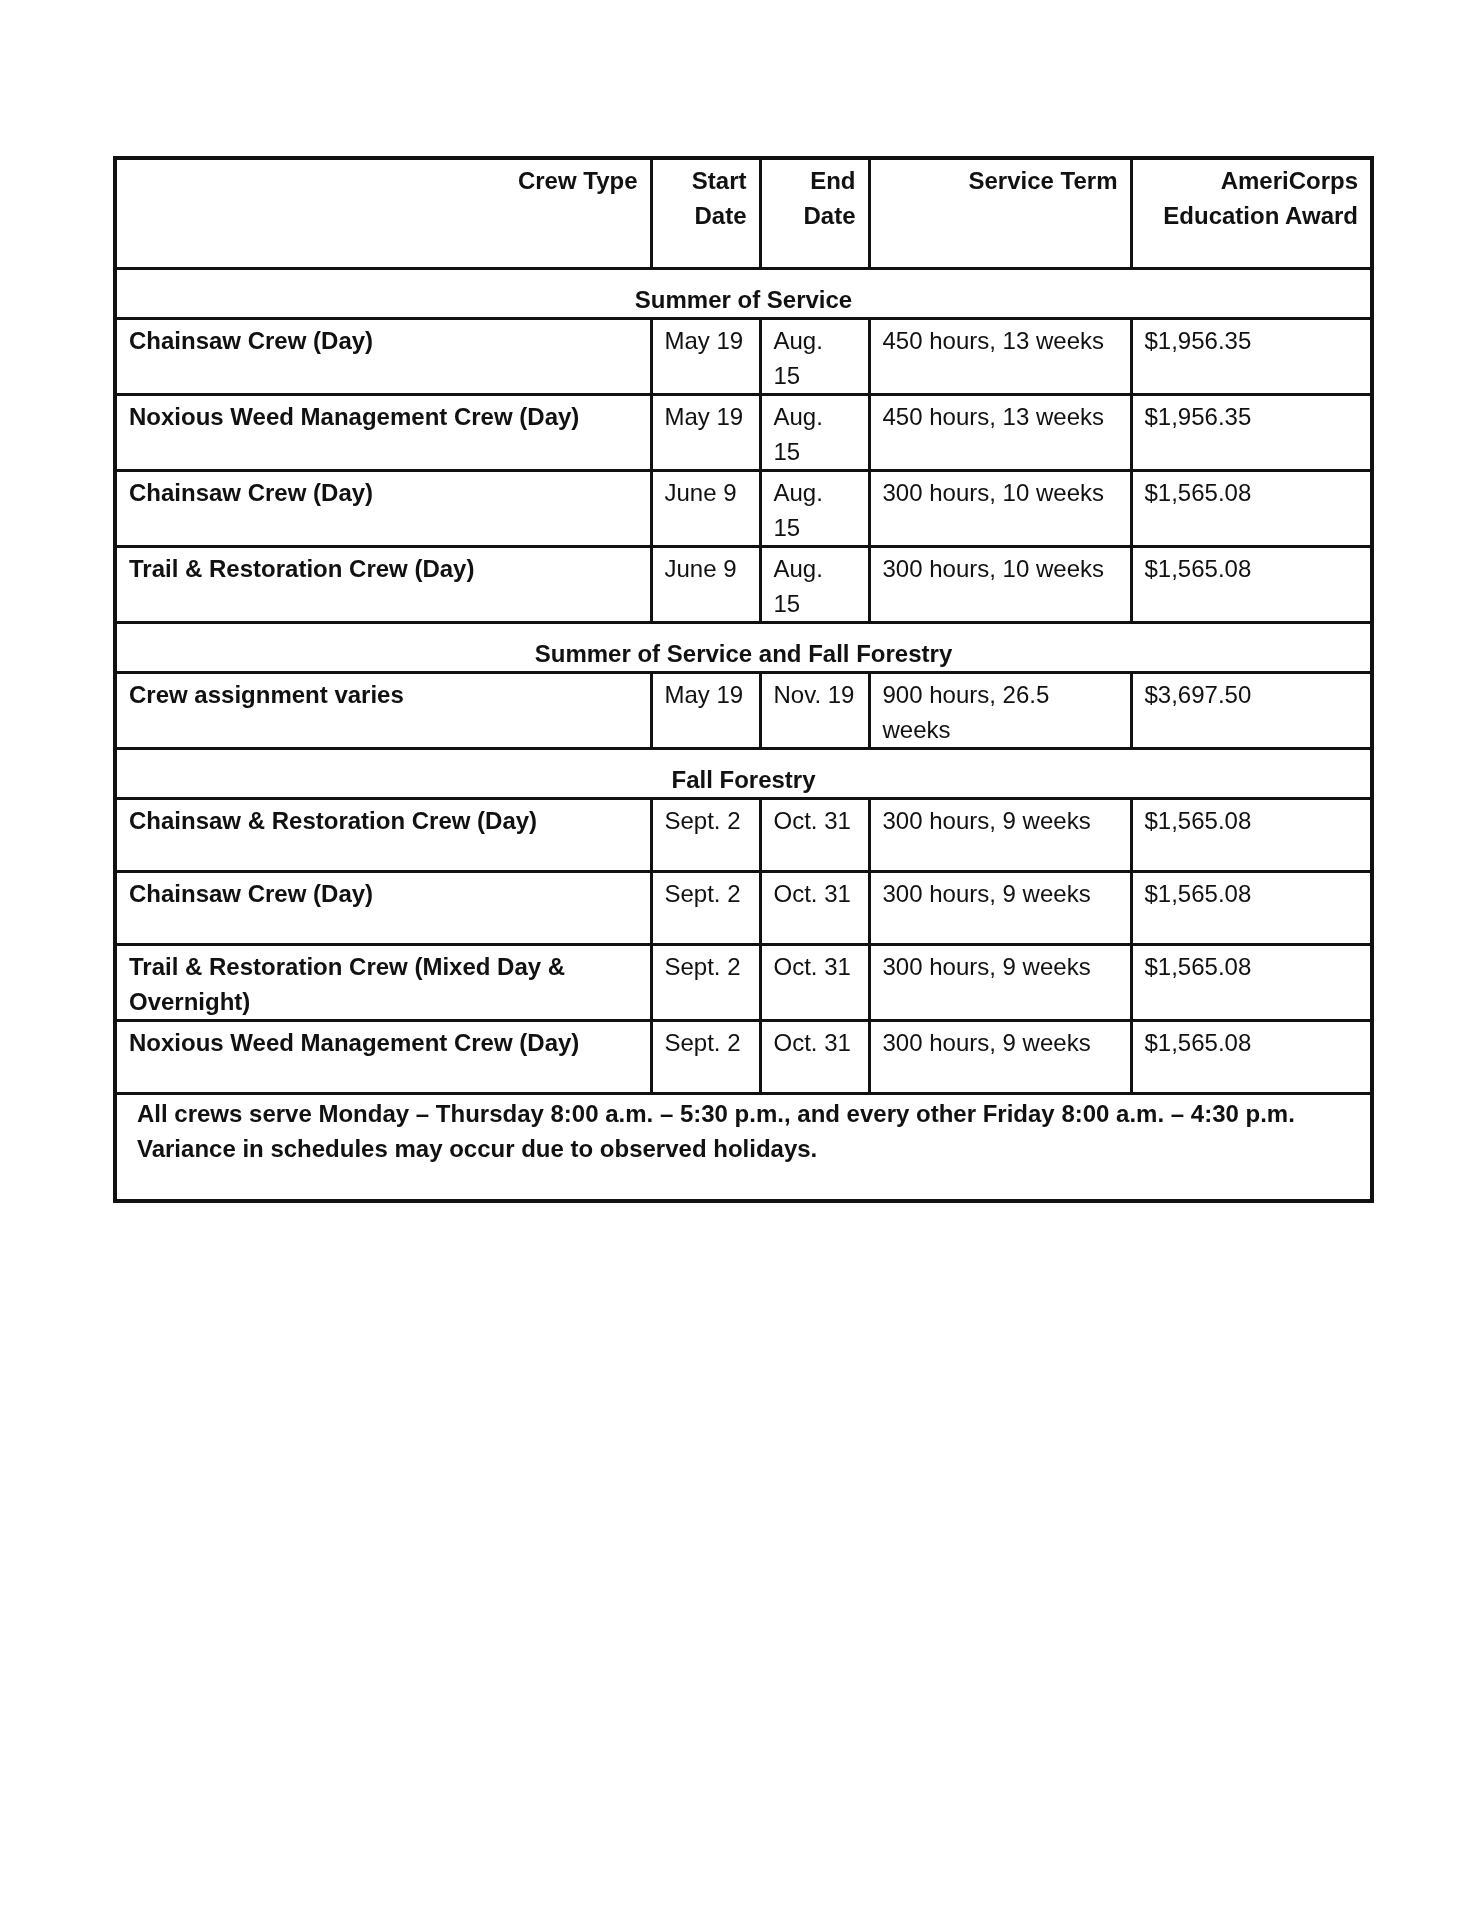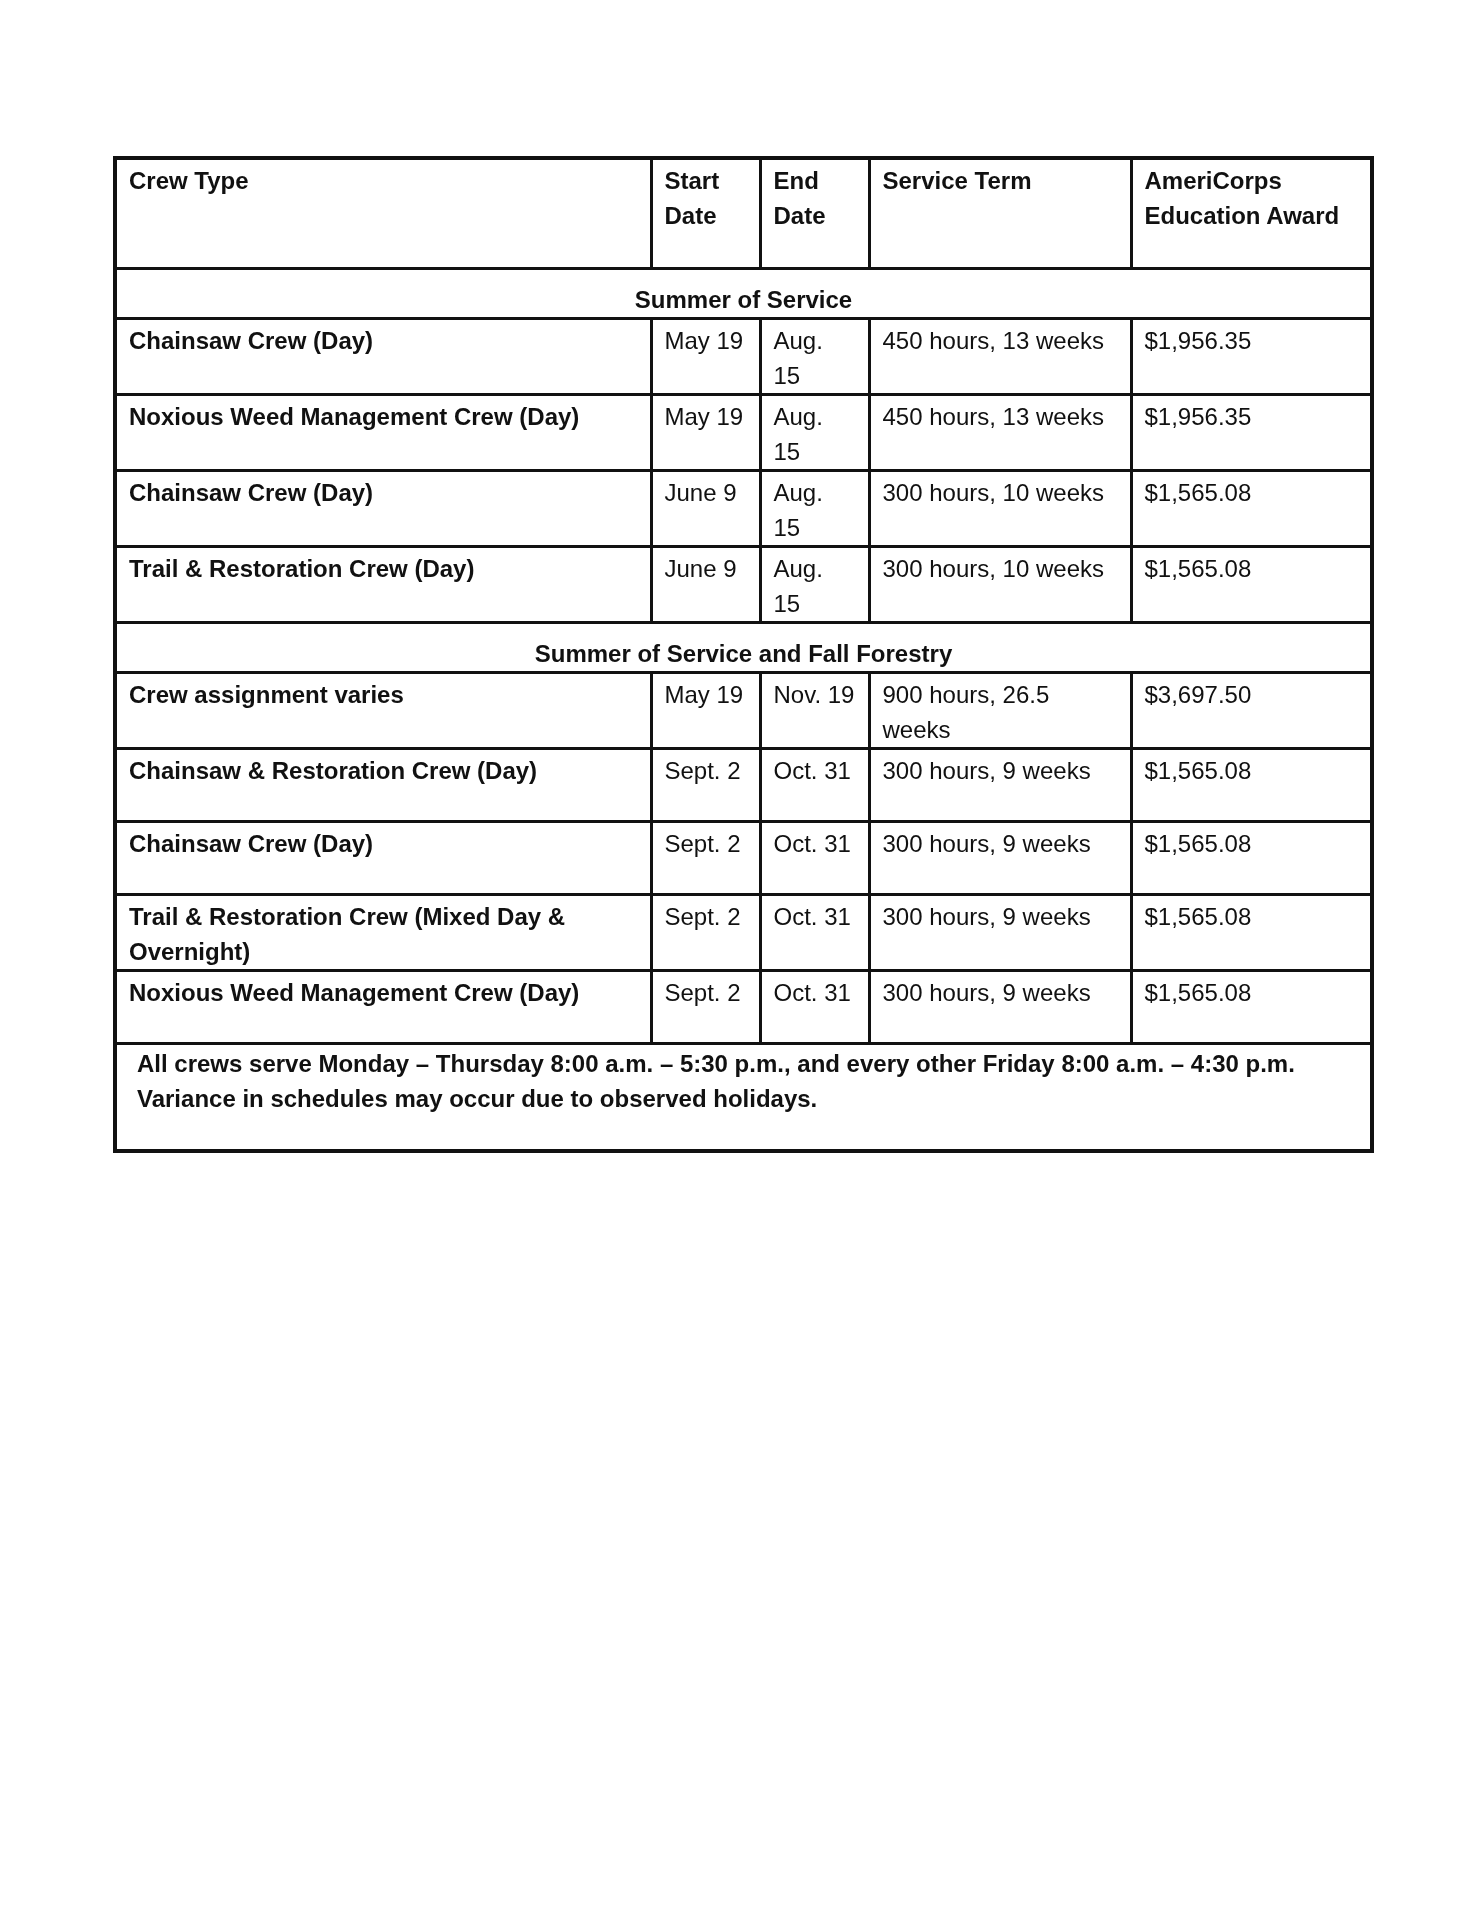--- a/index.html
+++ b/index.html
@@ -14,21 +14,21 @@
     border: 3px solid #111111;
     vertical-align: top;
     padding: 3px 12px 0 12px;
     font-size: 24px;
     line-height: 35px;
     text-align: left;
     overflow: hidden;
     word-wrap: break-word;
   }
   th { font-weight: bold; }
-  tr.head th { height: 104px; }
+  tr.head th { height: 104px; text-align: right; }
   tr.section td { height: 31px; text-align: center; font-weight: bold; padding-top: 12px; padding-bottom: 0; }
   tr.row td { height: 67px; font-weight: normal; }
   tr.row td.crew { font-weight: bold; }
   tr.foot td { height: 103px; text-align: left; font-weight: bold; padding: 1px 20px 0 20px; }
   col.c1 { width: 536px; }
   col.c2 { width: 109px; }
   col.c3 { width: 109px; }
   col.c4 { width: 262px; }
   col.c5 { width: 241px; }
 </style>
@@ -88,20 +88,23 @@
         <tr class="section">
           <td colspan="5">Summer of Service and Fall Forestry</td>
         </tr>
         <tr class="row">
           <td class="crew">Crew assignment varies</td>
           <td>May 19</td>
           <td>Nov. 19</td>
           <td>900 hours, 26.5 weeks</td>
           <td>$3,697.50</td>
         </tr>
+        <tr class="section">
+          <td colspan="5">Fall Forestry</td>
+        </tr>
         <tr class="row">
           <td class="crew">Chainsaw &amp; Restoration Crew (Day)</td>
           <td>Sept. 2</td>
           <td>Oct. 31</td>
           <td>300 hours, 9 weeks</td>
           <td>$1,565.08</td>
         </tr>
         <tr class="row">
           <td class="crew">Chainsaw Crew (Day)</td>
           <td>Sept. 2</td>

